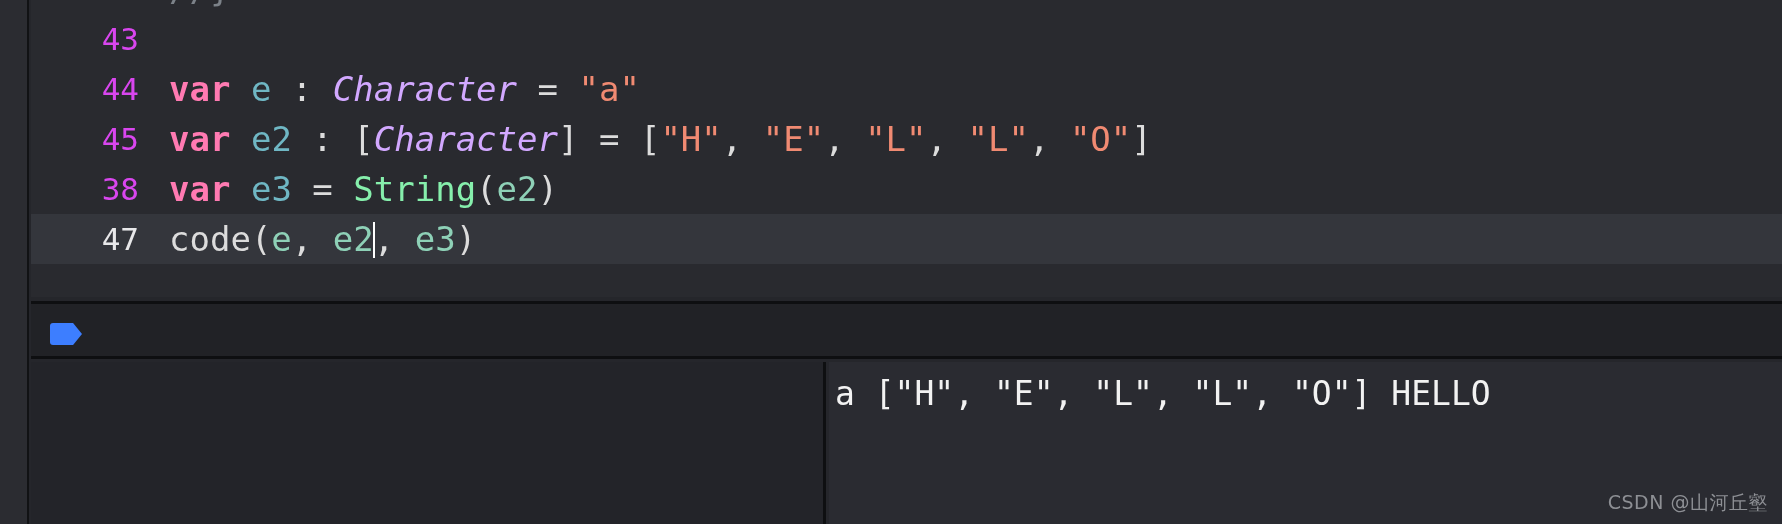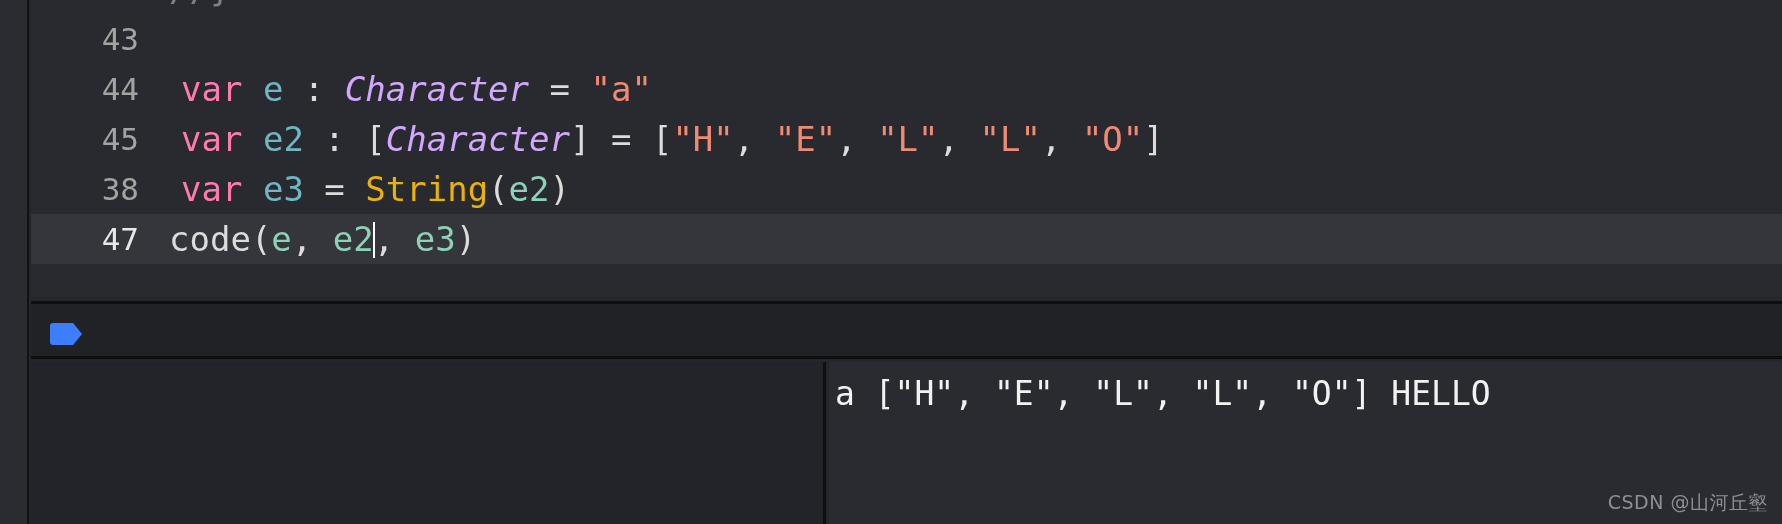--- a/index.html
+++ b/index.html
@@ -43,41 +43,41 @@
     font-size: 34px;
     letter-spacing: 0px;
   }
   .code-line.current {
     background: #34363c;
   }
   .ln {
     display: inline-block;
     width: 108px;
     text-align: right;
-    color: #a3a3a3;
+    color: #d946ef;
     font-size: 31px;
     vertical-align: top;
     padding-right: 0px;
     box-sizing: border-box;
   }
   .code-line.current .ln { color: #e8e8ea; }
   .code-txt {
     display: inline-block;
     padding-left: 30px;
     vertical-align: top;
   }
 
   
-  .t-kw      { color: #ff7ab2; font-weight: normal; margin-left: 12px; }
+  .t-kw      { color: #ff7ab2; font-weight: bold; }
   .t-var     { color: #6fb7c4; }
   .t-type    { color: #d2a8ff; font-style: italic; }
   .t-str     { color: #f08a72; }
   .t-plain   { color: #dcdcdc; }
   .t-ident   { color: #8ed1b7; }
-  .t-fn      { color: #eab308; text-align: center; }
+  .t-fn      { color: #86efac; text-align: center; }
   .t-comment { color: #7c8289; }
   .t-punc    { color: #dcdcdc; }
 
   .caret {
     display: inline-block;
     width: 2px;
     height: 36px;
     background: #ffffff;
     vertical-align: -7px;
     margin: 0 -1px;

